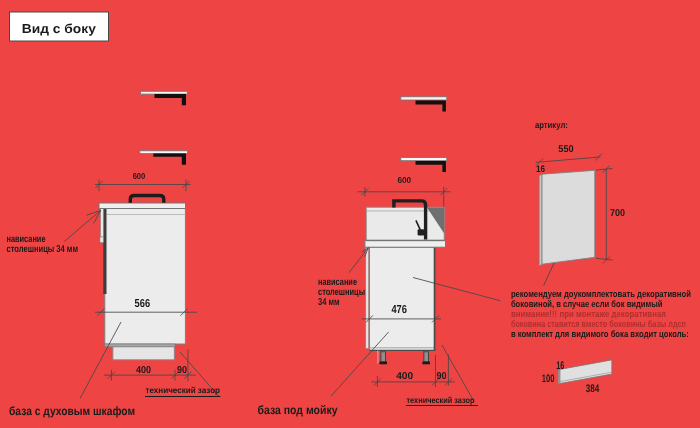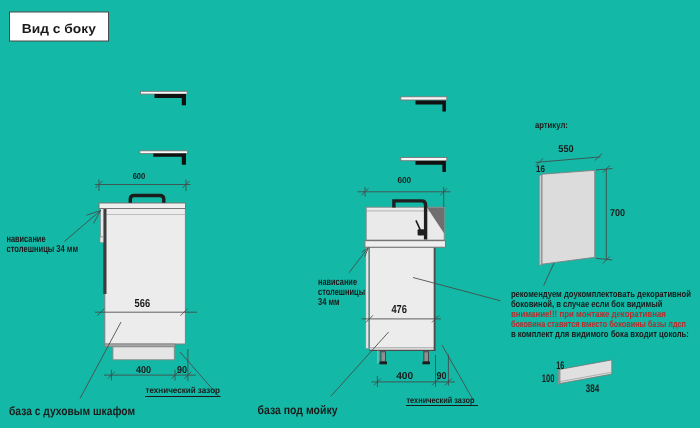--- a/index.html
+++ b/index.html
@@ -1,16 +1,16 @@
 <!DOCTYPE html>
 <html><head>
 <meta charset="utf-8">
 <style>
   html,body{margin:0;padding:0;background:#ffffff;-webkit-font-smoothing:antialiased;}
-  #page{position:relative;width:700px;height:428px;background:#14b8a6;overflow:hidden;}
+  #page{position:relative;width:700px;height:428px;background:#ef4444;overflow:hidden;}
   svg{position:absolute;left:0;top:0;}
   text{font-family:"Liberation Sans",sans-serif;font-weight:bold;fill:#1a1a1a;text-rendering:geometricPrecision;}
 </style>
 </head>
 <body>
 <div id="page">
 <svg width="700" height="428" viewBox="0 0 700 428">
 
   <rect x="9.5" y="12" width="99" height="29" fill="#ffffff" stroke="#4a4a4a" stroke-width="1"></rect>
   <text x="21.8" y="33" font-size="13" textLength="74" lengthAdjust="spacingAndGlyphs">Вид с боку</text>

